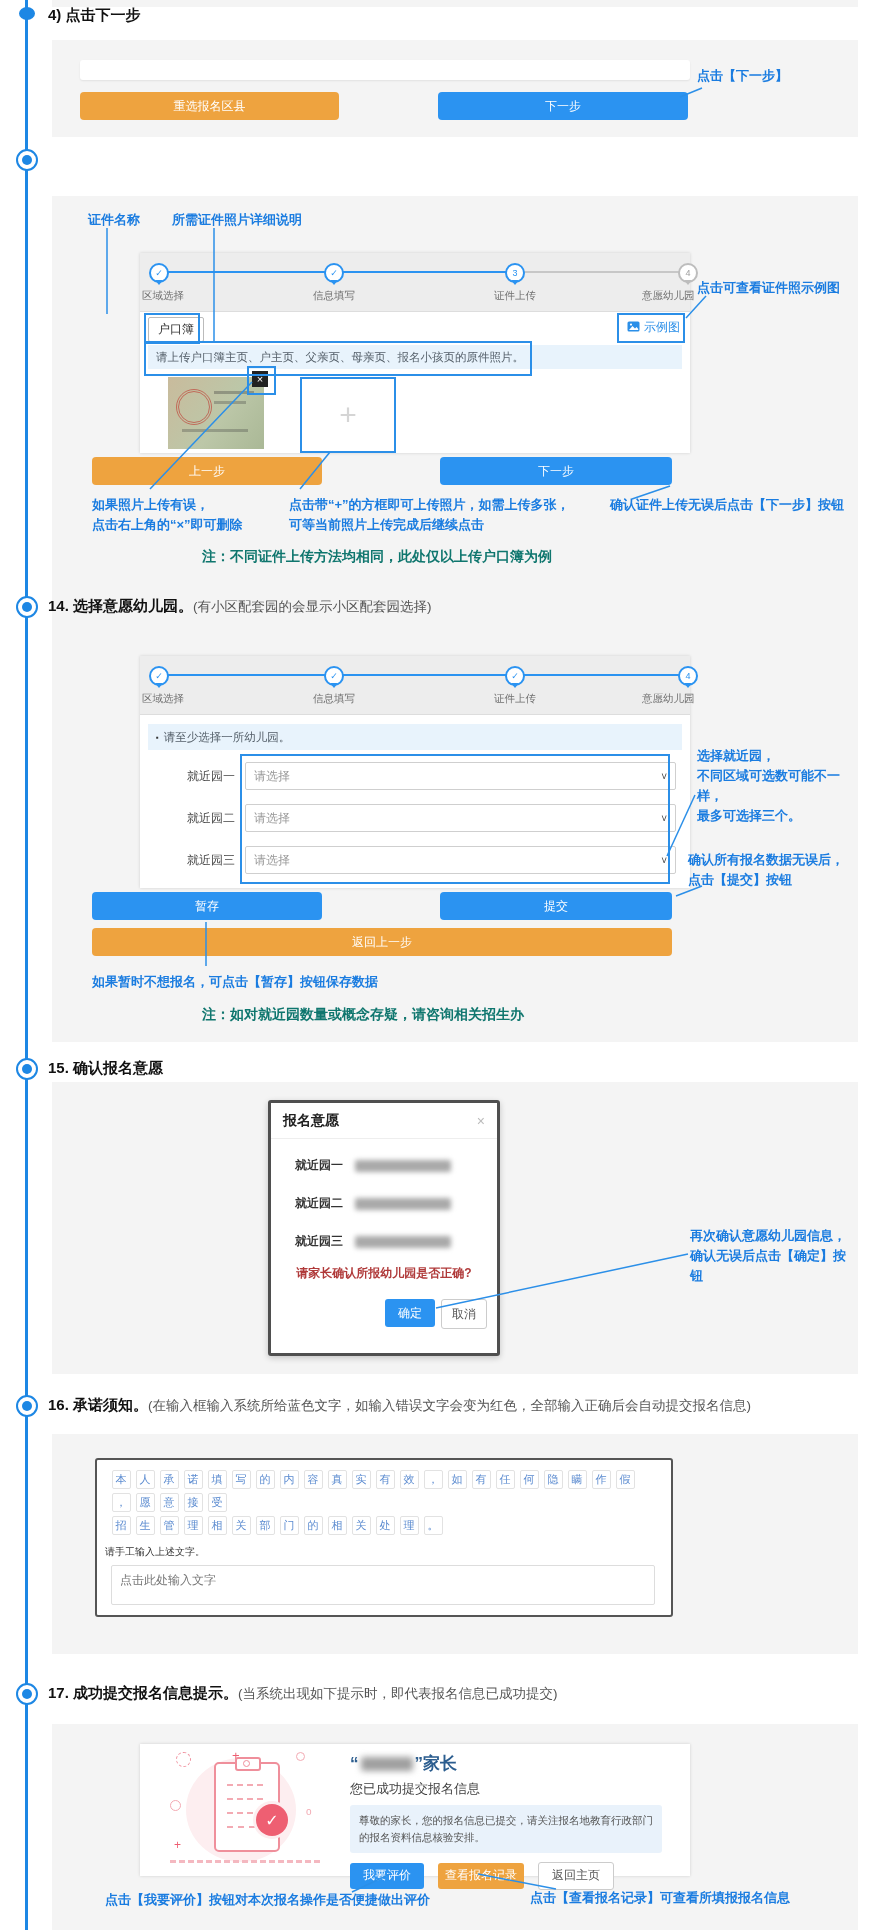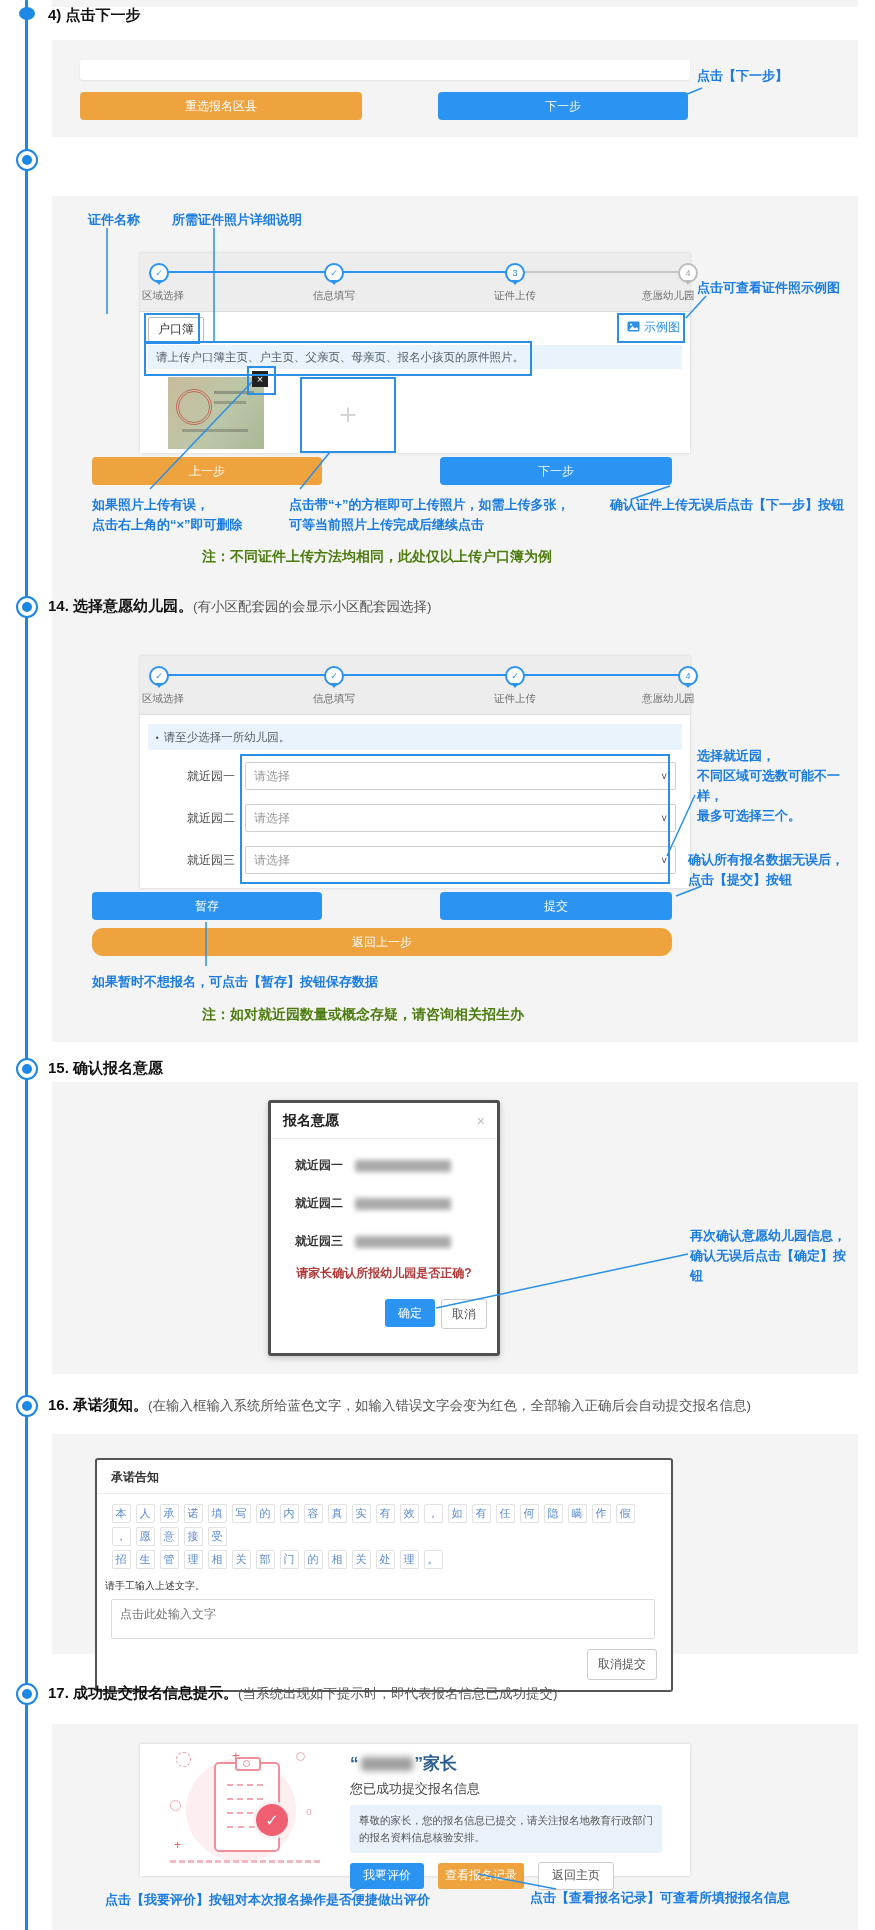--- a/index.html
+++ b/index.html
@@ -20,21 +20,21 @@
   .panel{position:absolute;left:52px;width:806px;background:#f4f4f4;z-index:1;}
   .card{position:absolute;background:#fff;box-shadow:0 0 3px rgba(0,0,0,.15);}
   
   .btn{position:absolute;height:28px;border-radius:4px;color:#fff;font-size:12px;
     display:flex;align-items:center;justify-content:center;cursor:pointer;}
   .btn.blue{background:#2b93f1;}
   .btn.orange{background:#eea33f;}
   
   .ann{position:absolute;color:#1a7ce0;font-weight:700;font-size:13px;line-height:1.55;
     white-space:pre-line;z-index:3;}
-  .rednote{position:absolute;color:#4d7c0f;font-weight:700;font-size:14px;z-index:3;white-space:nowrap;}
+  .rednote{position:absolute;color:#0f766e;font-weight:700;font-size:14px;z-index:3;white-space:nowrap;}
   .annbox{position:absolute;border:2px solid #2b8fe8;z-index:3;background:transparent;}
   
   .stepper{position:absolute;left:0;top:0;width:100%;height:58px;background:#ededed;border-bottom:1px solid #ddd;}
   .sline{position:absolute;height:2px;top:18px;}
   .pin{position:absolute;top:10px;width:16px;height:16px;border-radius:50%;background:#fff;
     border:2px solid #2b93f1;display:flex;align-items:center;justify-content:center;
     font-size:9px;color:#2b93f1;z-index:2;}
   .pin::after{content:"";position:absolute;top:15px;left:50%;transform:translateX(-50%);
     border:4px solid transparent;border-top:5px solid #2b93f1;}
   .pin.gray{border-color:#bdbdbd;color:#9e9e9e;}
@@ -81,21 +81,21 @@
   <div class="tl-donut" style="top:1683px">
       <i></i>
     </div>
 
   <div class="abs" style="left:52px;top:0;width:806px;height:7px;background:#f4f4f4;"></div>
 
   <div class="step-head" style="top:6px"><b>4) 点击下一步</b></div>
 
   <div class="panel" style="top:40px;height:97px;">
     <div class="abs" style="left:28px;top:20px;width:610px;height:20px;background:#fff;border-radius:3px;box-shadow:0 1px 2px rgba(0,0,0,.08);"></div>
-    <div class="btn orange" style="left:28px;top:52px;width:282px;">重选报名区县</div>
+    <div class="btn orange" style="left:28px;top:52px;width:259px;">重选报名区县</div>
     <div class="btn blue" style="left:386px;top:52px;width:250px;">下一步</div>
     <div class="ann" style="left:645px;top:26px;">点击【下一步】</div>
   </div>
 
 
   <div class="panel" style="top:196px;height:444px;">
     <div class="ann" style="left:36px;top:14px;">证件名称</div>
     <div class="ann" style="left:120px;top:14px;">所需证件照片详细说明</div>
     <div class="ann" style="left:645px;top:82px;">点击可查看证件照示例图</div>
 
@@ -203,21 +203,21 @@
       <div class="flabel" style="left:30px;top:196px;">就近园三</div>
       <div class="sel" style="left:105px;top:190px;width:413px;">
         <span>请选择</span>
           <span class="chev">˅</span>
       </div>
       <div class="annbox" style="left:100px;top:98px;width:426px;height:126px;"></div>
     </div>
 
     <div class="btn blue" style="left:40px;top:258px;width:230px;">暂存</div>
     <div class="btn blue" style="left:388px;top:258px;width:232px;">提交</div>
-    <div class="btn orange" style="left:40px;top:294px;width:580px;border-radius:11px;">返回上一步</div>
+    <div class="btn orange" style="left:40px;top:294px;width:580px;">返回上一步</div>
 
     <div class="ann" style="left:645px;top:112px;width:158px;">选择就近园，
 不同区域可选数可能不一样，
 最多可选择三个。</div>
     <div class="ann" style="left:636px;top:216px;">确认所有报名数据无误后，
 点击【提交】按钮</div>
     <div class="ann" style="left:40px;top:338px;">如果暂时不想报名，可点击【暂存】按钮保存数据</div>
     <div class="rednote" style="left:150px;top:372px;">注：如对就近园数量或概念存疑，请咨询相关招生办</div>
   </div>
 
@@ -248,28 +248,24 @@
     <div class="ann" style="left:638px;top:144px;">再次确认意愿幼儿园信息，
 确认无误后点击【确定】按钮</div>
   </div>
 
   <div class="step-head" style="top:1396px">
     <b>16. 承诺须知。</b><span class="note">(在输入框输入系统所给蓝色文字，如输入错误文字会变为红色，全部输入正确后会自动提交报名信息)</span>
   </div>
 
   <div class="panel" style="top:1434px;height:220px;">
     <div class="abs" style="left:43px;top:24px;width:578px;background:#fff;border:2px solid #555;border-radius:3px;box-sizing:border-box;padding:0 0 10px 0;">
-      <div style="padding:9px 14px 7px;font-size:12px;font-weight:700;color:#333;border-bottom:1px solid #eee;">承诺告知</div>
       <div style="padding:8px 12px 0;"><span class="char-box">本</span><span class="char-box">人</span><span class="char-box">承</span><span class="char-box">诺</span><span class="char-box">填</span><span class="char-box">写</span><span class="char-box">的</span><span class="char-box">内</span><span class="char-box">容</span><span class="char-box">真</span><span class="char-box">实</span><span class="char-box">有</span><span class="char-box">效</span><span class="char-box">，</span><span class="char-box">如</span><span class="char-box">有</span><span class="char-box">任</span><span class="char-box">何</span><span class="char-box">隐</span><span class="char-box">瞒</span><span class="char-box">作</span><span class="char-box">假</span><span class="char-box">，</span><span class="char-box">愿</span><span class="char-box">意</span><span class="char-box">接</span><span class="char-box">受</span></div>
       <div style="padding:0 12px;"><span class="char-box">招</span><span class="char-box">生</span><span class="char-box">管</span><span class="char-box">理</span><span class="char-box">相</span><span class="char-box">关</span><span class="char-box">部</span><span class="char-box">门</span><span class="char-box">的</span><span class="char-box">相</span><span class="char-box">关</span><span class="char-box">处</span><span class="char-box">理</span><span class="char-box">。</span></div>
       <div style="padding:8px 8px 0;font-size:10px;color:#333;">请手工输入上述文字。</div>
       <textarea style="display: block; margin: 6px 14px 0px; width: 544px; height: 40px; border: 1px solid rgb(221, 221, 221); border-radius: 2px; font-size: 12px; color: rgb(51, 51, 51); padding: 6px 8px; resize: none; font-family: inherit; box-sizing: border-box;" placeholder="点击此处输入文字"></textarea>
-      <div style="display:flex;justify-content:flex-end;padding:10px 14px 0;">
-        <div class="whitebtn" style="padding:6px 10px;cursor:pointer;">取消提交</div>
-      </div>
     </div>
   </div>
 
   <div class="step-head" style="top:1684px">
     <b>17. 成功提交报名信息提示。</b><span class="note">(当系统出现如下提示时，即代表报名信息已成功提交)</span>
   </div>
 
   <div class="panel" style="top:1724px;height:206px;">
     <div class="card" style="left:88px;top:20px;width:550px;height:132px;">
 

